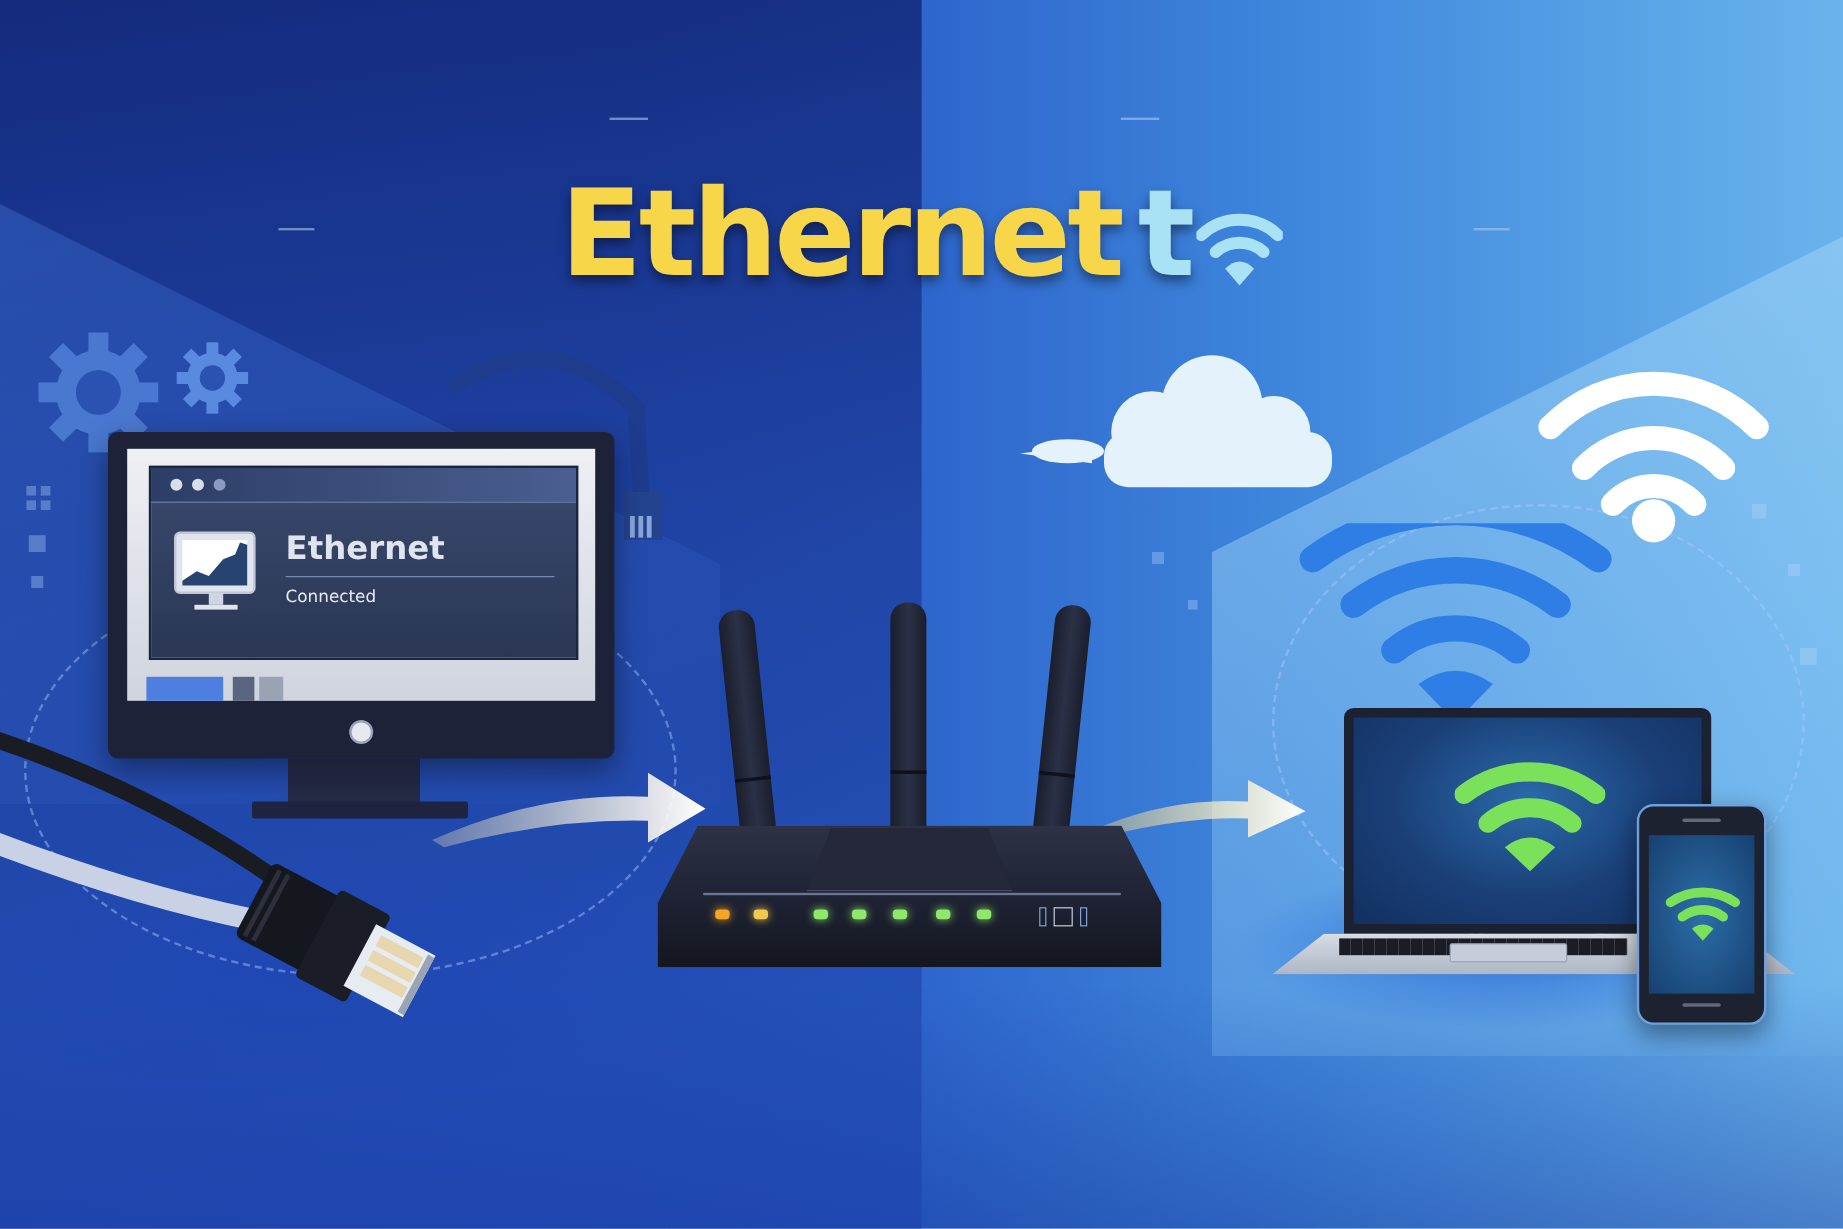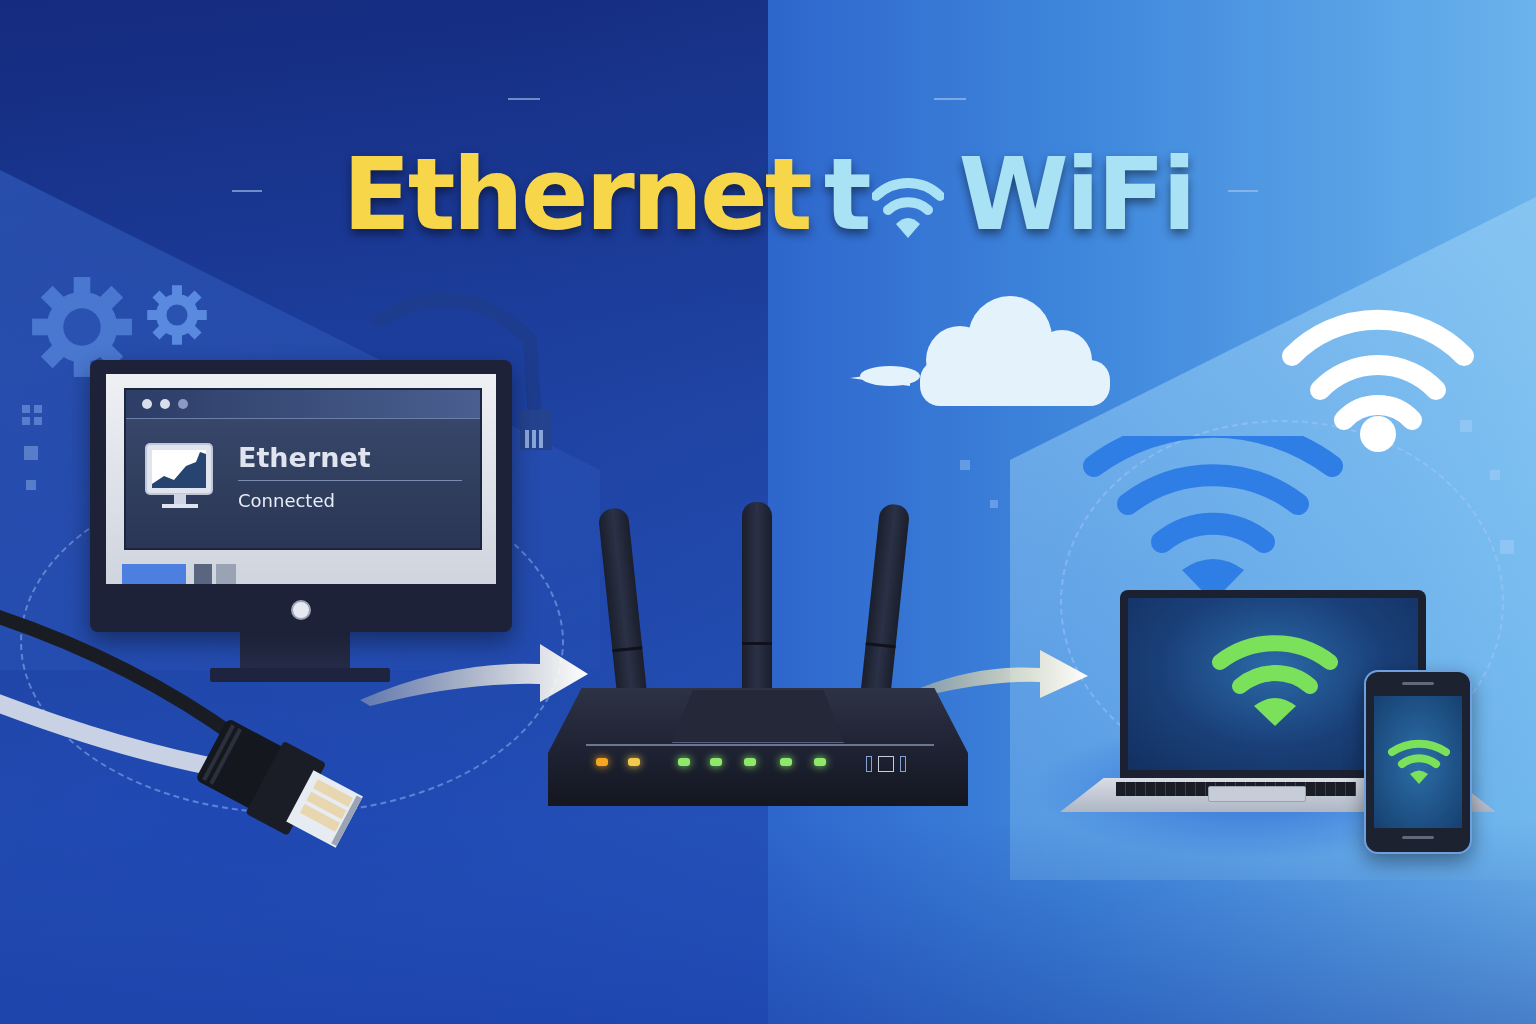--- a/index.html
+++ b/index.html
@@ -42,21 +42,21 @@
   .monitor { position:absolute; left:90px; top:360px; width:422px; height:272px; background:#1d2238; border-radius:8px;
     box-shadow:0 10px 25px rgba(0,0,0,.4); }
   .monitor-bezel { position:absolute; left:16px; top:14px; width:390px; height:210px; background:linear-gradient(180deg,#eef0f4,#cfd4de); }
   .window { position:absolute; left:18px; top:14px; width:354px; height:158px; background:linear-gradient(180deg,#3a4a6e,#2a3654); border:2px solid #1b2540; }
   .window-bar { height:28px; background:linear-gradient(90deg,#2c3d66,#4a5f90); display:flex; align-items:center; padding-left:16px; gap:8px; border-bottom:1px solid #6a7ea8; }
   .dot { width:10px; height:10px; border-radius:50%; background:#d8deea; }
   .dot.dim { background:#8a9ac0; }
   .net-icon { position:absolute; left:18px; top:50px; width:72px; height:80px; }
   .net-label { position:absolute; left:112px; top:52px; color:#dfe4ee; font-size:27px; font-weight:bold; }
   .net-divider { position:absolute; left:112px; top:90px; width:224px; height:1px; background:#7c8bb0; }
-  .net-status { position:absolute; left:112px; top:100px; color:#e8ecf4; font-size:18px; }
+  .net-status { position:absolute; left:112px; top:100px; color:#e8ecf4; font-size:14px; }
   .taskbar-a { position:absolute; left:16px; top:190px; width:64px; height:20px; background:#4d7fe0; }
   .taskbar-b { position:absolute; left:88px; top:190px; width:18px; height:20px; background:#5a6680; }
   .taskbar-c { position:absolute; left:110px; top:190px; width:20px; height:20px; background:#9aa3b4; }
   .power { position:absolute; left:201px; top:240px; width:16px; height:16px; border-radius:50%; background:#e6e9f0; border:2px solid #9aa3b8; }
   .stand-neck { position:absolute; left:240px; top:632px; width:110px; height:40px; background:linear-gradient(180deg,#1c2138,#262c48); }
   .stand-base { position:absolute; left:210px; top:668px; width:180px; height:14px; background:#1e2440; border-radius:2px; }
 
   
   .antenna { position:absolute; width:30px; height:200px; background:linear-gradient(90deg,#1a1e2c,#2b3146,#1a1e2c); border-radius:14px 14px 4px 4px; }
   .antenna::after { content:""; position:absolute; left:0; top:140px; width:30px; height:3px; background:#0f121c; }
@@ -131,21 +131,20 @@
   <div class="title-line2">
     <span class="t-ethernet">Ethernet</span>
     <span class="t-to">
       <span>t</span>
       <svg width="72" height="76" viewBox="0 0 72 76" style="margin-left:4px;margin-bottom:8px">
         <path d="M4 30 A46 46 0 0 1 68 30" stroke="#a9e1f5" stroke-width="10" fill="none" stroke-linecap="round"></path>
         <path d="M16 44 A30 30 0 0 1 56 44" stroke="#a9e1f5" stroke-width="10" fill="none" stroke-linecap="round"></path>
         <path d="M24 58 Q36 46 48 58 L36 72 Z" fill="#a9e1f5"></path>
       </svg>
     </span>
-    <span class="t-wifi">WiFi</span>
   </div>
 
   <svg class="gear" style="left:30px;top:275px" width="104" height="104" viewBox="-50 -50 100 100">
     <g fill="#4a78d0">
       <circle r="34"></circle>
       <g id="teeth">
         <rect x="-8" y="-48" width="16" height="16"></rect>
         <rect x="-8" y="32" width="16" height="16"></rect>
         <rect x="-48" y="-8" width="16" height="16"></rect>
         <rect x="32" y="-8" width="16" height="16"></rect>

